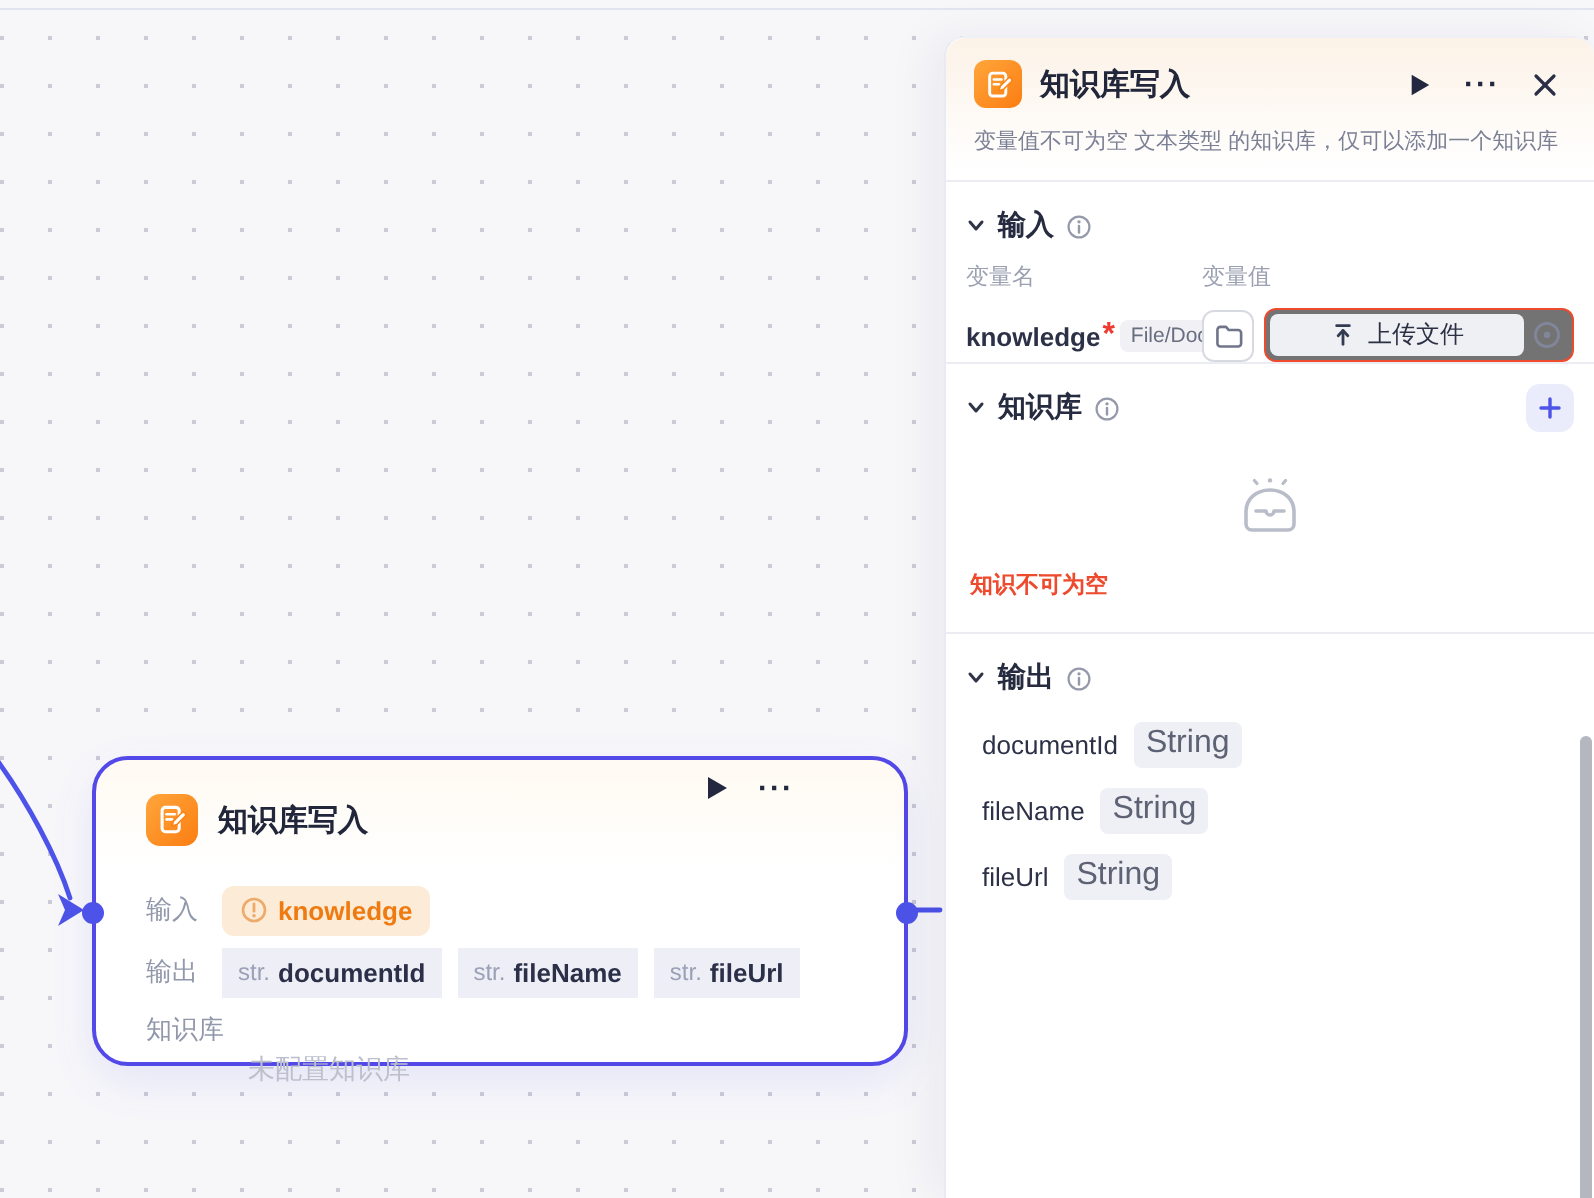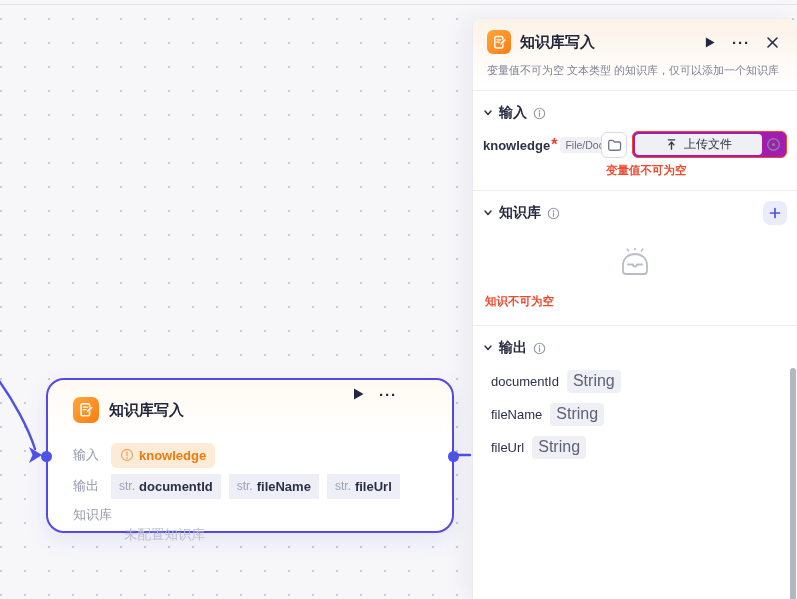--- a/index.html
+++ b/index.html
@@ -64,21 +64,21 @@
   .col-name { width:118px; }
   .io-row { display:flex; align-items:flex-start; margin-top:8px; }
   .name-cell { width:118px; display:flex; align-items:center; white-space:nowrap; padding-top:5px; }
   .var-name { font-size:13px; font-weight:700; color:#2c3147; }
   .star { color:#ed3b2f; font-weight:700; margin:0 3px 0 1px; }
   .type-chip { background:#f1f1f5; color:#686d7f; font-size:10.5px; border-radius:4px; padding:2px 5px; }
   .value-cell { flex:1 1 auto; display:flex; align-items:center; gap:5px; }
   .folder-btn { width:26px; height:26px; border:1px solid #d8dae2; border-radius:6px; background:#fff;
     display:flex; align-items:center; justify-content:center; flex:0 0 auto; cursor:pointer; }
   .upload-wrap { flex:1 1 auto; height:27px; border:1.4px solid #ed4a2e; border-radius:6px;
-    background:#a21caf; display:flex; align-items:center; padding:2px; }
+    background:#737373; display:flex; align-items:center; padding:2px; }
   .upload-btn { flex:1 1 auto; height:100%; background:#eff0f4; border-radius:4px; display:flex;
     align-items:center; justify-content:center; gap:6px; font-size:12px; color:#2b3044; cursor:pointer; }
   .err { color:#ed4a2e; font-size:11.5px; font-weight:700; }
   .err.indent { margin:5px 0 12px 123px; }
   .err.kb { margin:18px 0 16px 2px; }
   .empty-box { text-align:center; margin-top:24px; color:#b9bdc9; }
   .empty-text { margin-top:12px; font-size:11.5px; color:#aeb2c0; }
   .out-row { display:flex; align-items:center; gap:8px; padding-left:8px; margin-top:13px; height:20px; }
   .out-row:first-of-type { margin-top:12px; }
   .out-name { font-size:13px; color:#2c3147; }
@@ -201,20 +201,24 @@
         <svg width="10" height="10" viewBox="0 0 10 10">
           <polyline points="2,3 5,6.5 8,3" fill="none" stroke="#2f3448" stroke-width="1.5" stroke-linecap="round" stroke-linejoin="round"></polyline>
         </svg>
         <span class="sec-title">输入</span>
         <svg width="13" height="13" viewBox="0 0 14 14">
           <circle cx="7" cy="7" r="5.6" fill="none" stroke="#9599a9" stroke-width="1.2"></circle>
           <line x1="7" y1="6.4" x2="7" y2="10" stroke="#9599a9" stroke-width="1.3" stroke-linecap="round"></line>
           <circle cx="7" cy="4.2" r="0.9" fill="#9599a9"></circle>
         </svg>
       </div>
+      <div class="cols">
+        <span class="col-name">变量名</span>
+        <span>变量值</span>
+      </div>
       <div class="io-row">
         <span class="name-cell">
           <span class="var-name">knowledge</span>
           <span class="star">*</span>
           <span class="type-chip">File/Doc</span>
         </span>
         <span class="value-cell">
           <span class="folder-btn">
             <svg width="15" height="14" viewBox="0 0 16 15">
               <path d="M1.8 4.2 a1.6 1.6 0 0 1 1.6 -1.6 h3 l1.5 1.7 h5 a1.6 1.6 0 0 1 1.6 1.6 v5.6 a1.6 1.6 0 0 1 -1.6 1.6 h-9.5 a1.6 1.6 0 0 1 -1.6 -1.6 z" fill="none" stroke="#70758a" stroke-width="1.4" stroke-linejoin="round"></path>
@@ -231,21 +235,20 @@
             </span>
             <span class="icon-btn" style="width:22px;height:22px">
               <svg width="15" height="15" viewBox="0 0 14 14">
                 <circle cx="7" cy="7" r="5.4" fill="none" stroke="#82869a" stroke-width="1.3"></circle>
                 <circle cx="7" cy="7" r="1.5" fill="#82869a"></circle>
               </svg>
             </span>
           </span>
         </span>
       </div>
-      <div class="err indent">变量值不可为空</div>
     </div>
 
     <div class="divider"></div>
 
     <div class="section">
       <div class="sec-header">
         <svg width="10" height="10" viewBox="0 0 10 10">
           <polyline points="2,3 5,6.5 8,3" fill="none" stroke="#2f3448" stroke-width="1.5" stroke-linecap="round" stroke-linejoin="round"></polyline>
         </svg>
         <span class="sec-title">知识库</span>

